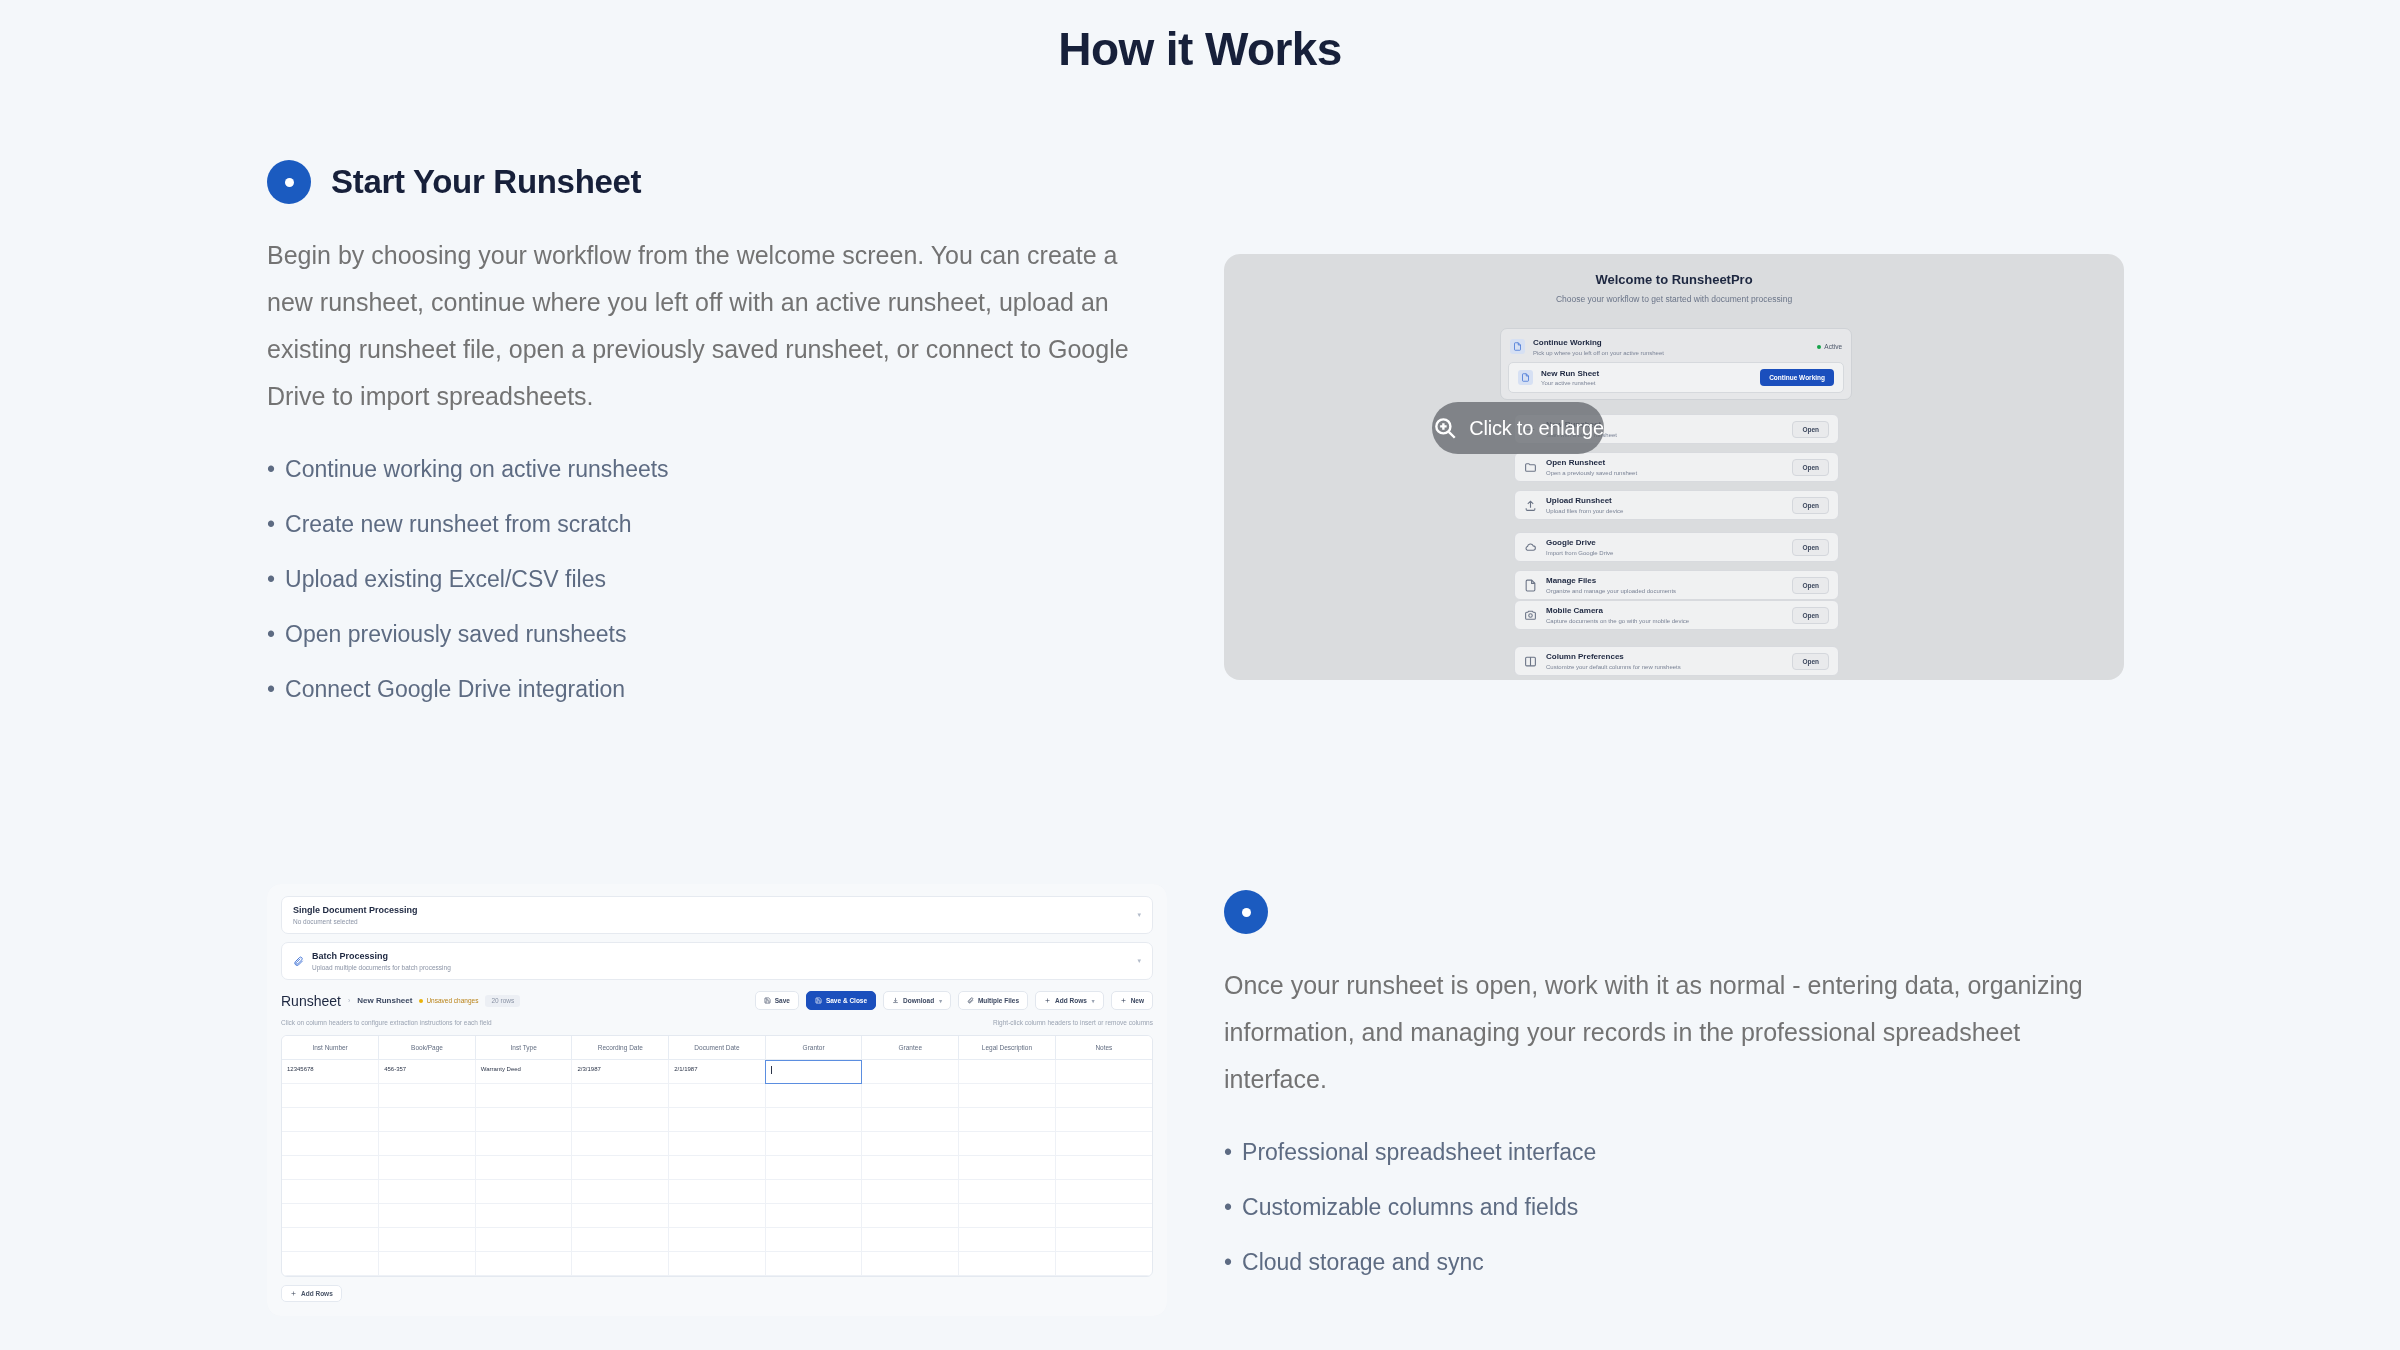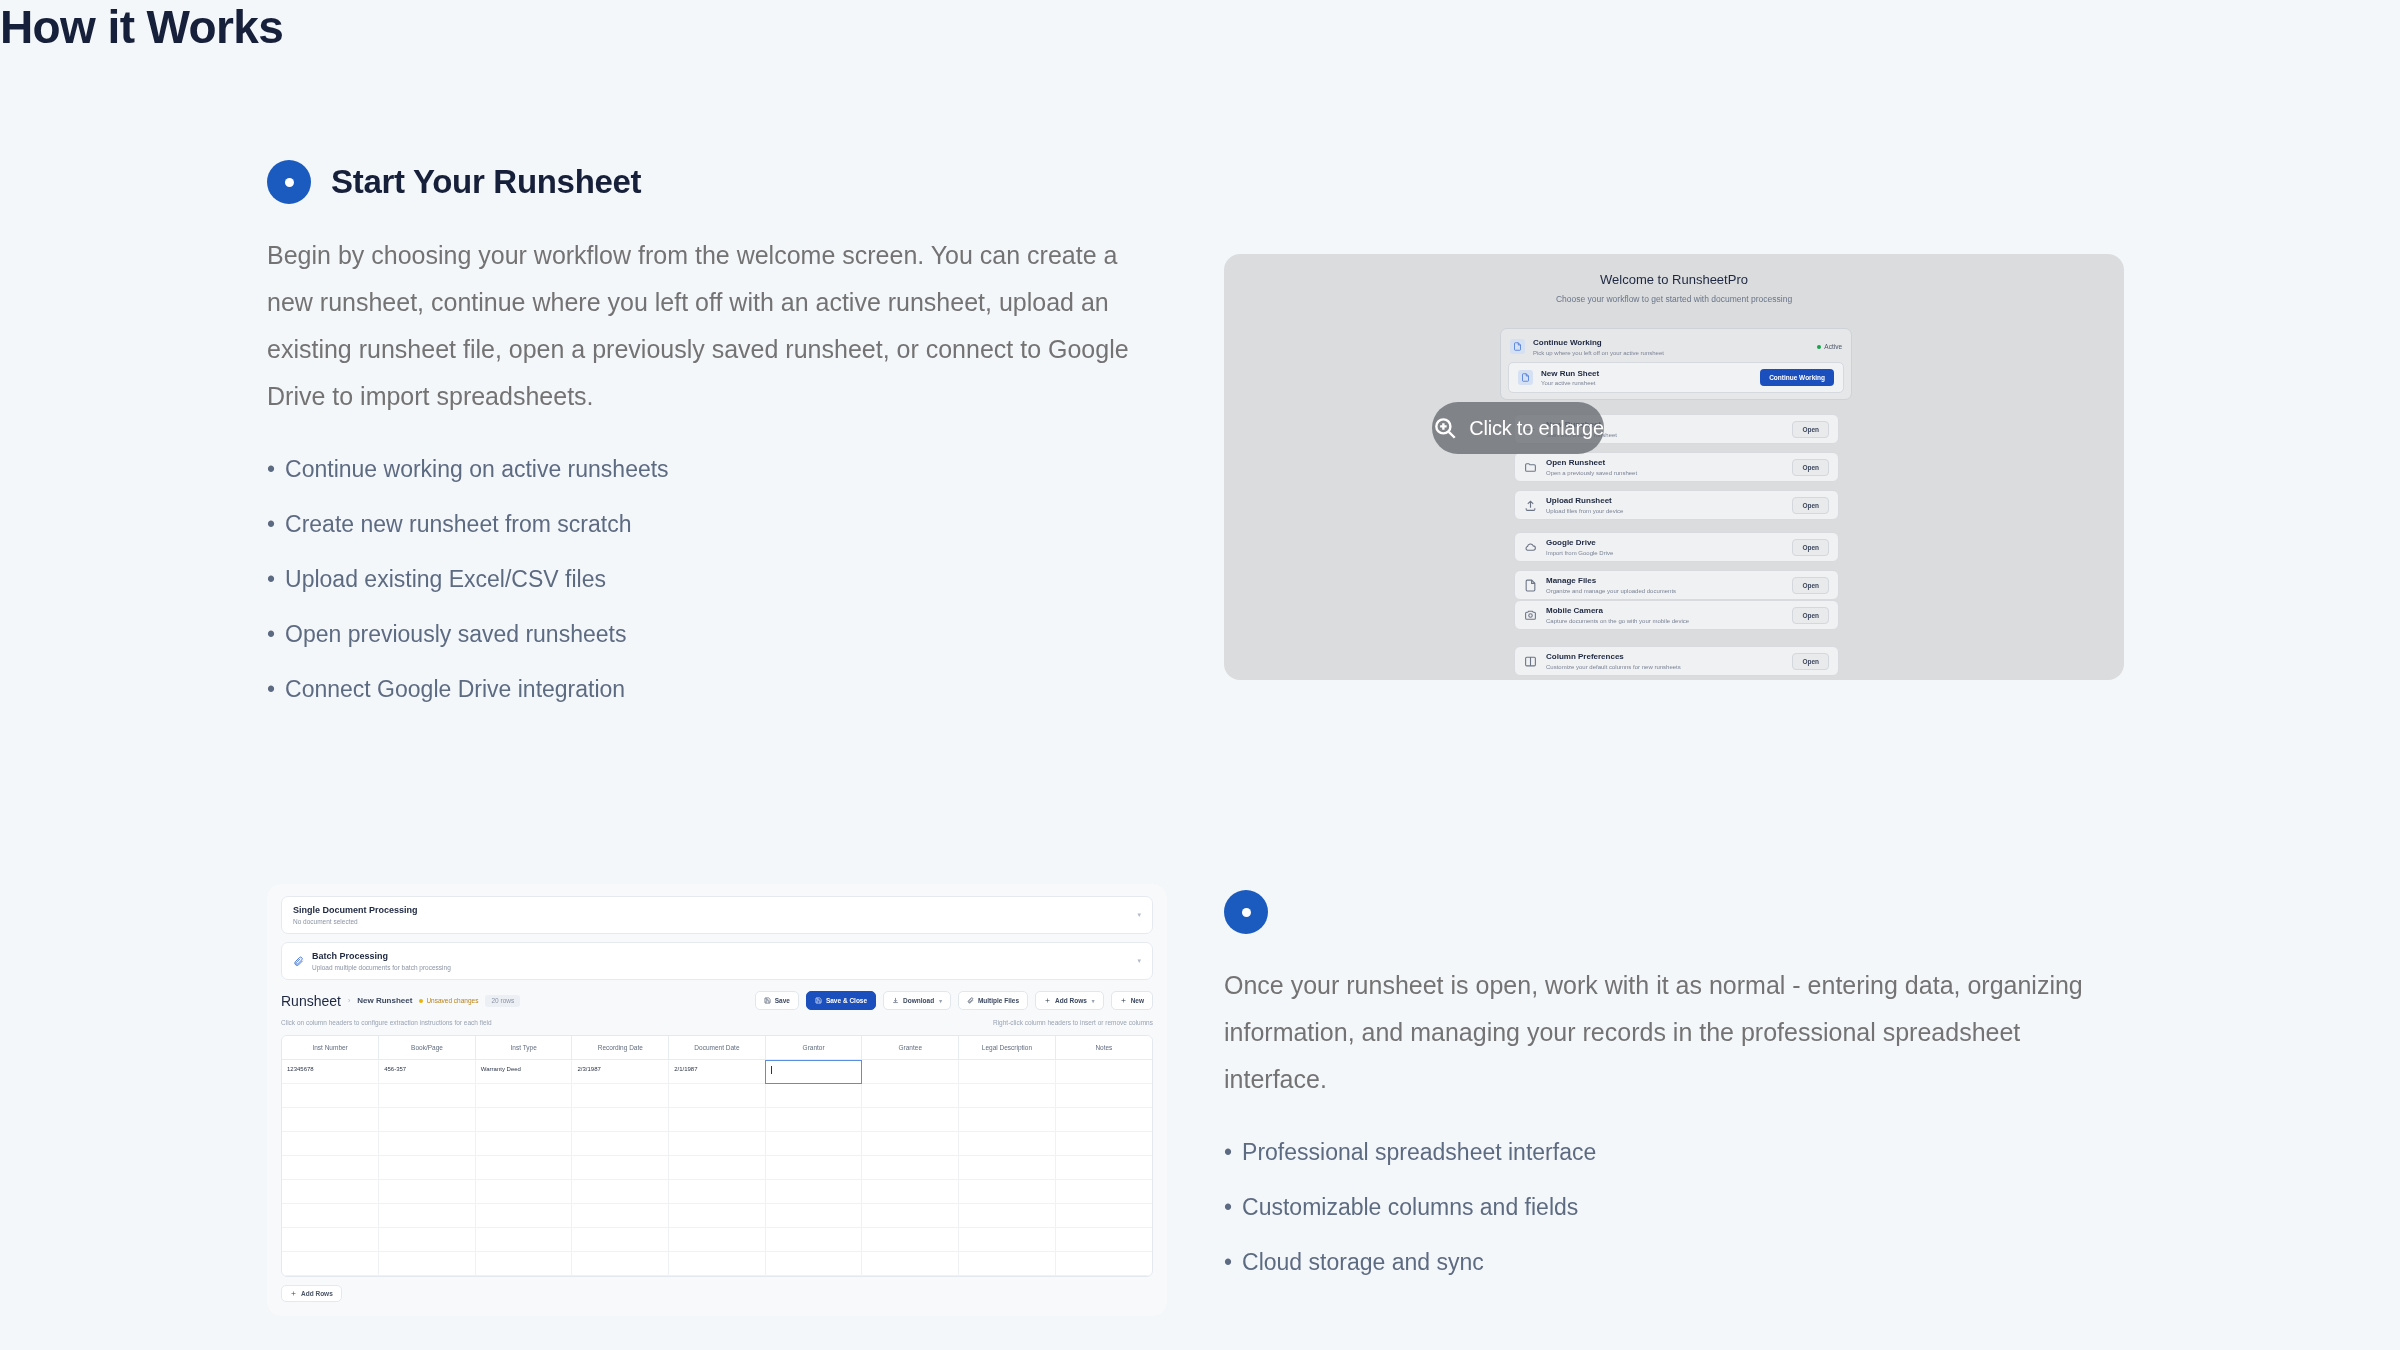--- a/index.html
+++ b/index.html
@@ -5,24 +5,26 @@
   * { box-sizing: border-box; margin: 0; padding: 0; }
   html, body {
     width: 2400px; height: 1350px;
     background: #f4f7fa;
     font-family: "Liberation Sans", sans-serif;
     overflow: hidden;
   }
   .page { position: relative; width: 2400px; height: 1350px; }
 
   .page-title {
+    text-align: center;
     font-size: 46px;
     font-weight: bold;
     color: #17203a;
     letter-spacing: -0.6px;
+    padding-top: 22px;
   }
 
   
   .section { position: absolute; }
 
   .sec-head { display: flex; align-items: center; gap: 20px; }
   .badge {
     width: 44px; height: 44px; border-radius: 50%;
     background: #1b5bc0;
     display: flex; align-items: center; justify-content: center;
@@ -49,21 +51,21 @@
   
   .imgcard {
     position: absolute;
     background: #dadcde;
     border-radius: 16px;
     overflow: hidden;
   }
   #card1 { left: 1224px; top: 254px; width: 900px; height: 426px; }
 
   .mock1 { position: absolute; inset: 0; padding-top: 18px; }
-  .mock1 .m-title { text-align: center; font-size: 13px; font-weight: normal; color: #1d2740; }
+  .mock1 .m-title { text-align: center; font-size: 13px; font-weight: bold; color: #1d2740; }
   .mock1 .m-sub { text-align: center; font-size: 8.5px; color: #6a7488; margin-top: 7px; }
 
   .m-panel {
     position: absolute; left: 276px; width: 352px;
     background: #e6e7e9;
     border: 1px solid #cfd2d6; border-radius: 7px;
   }
   #panelContinue { top: 74px; height: 72px; padding: 7px; }
 
   .m-row {

